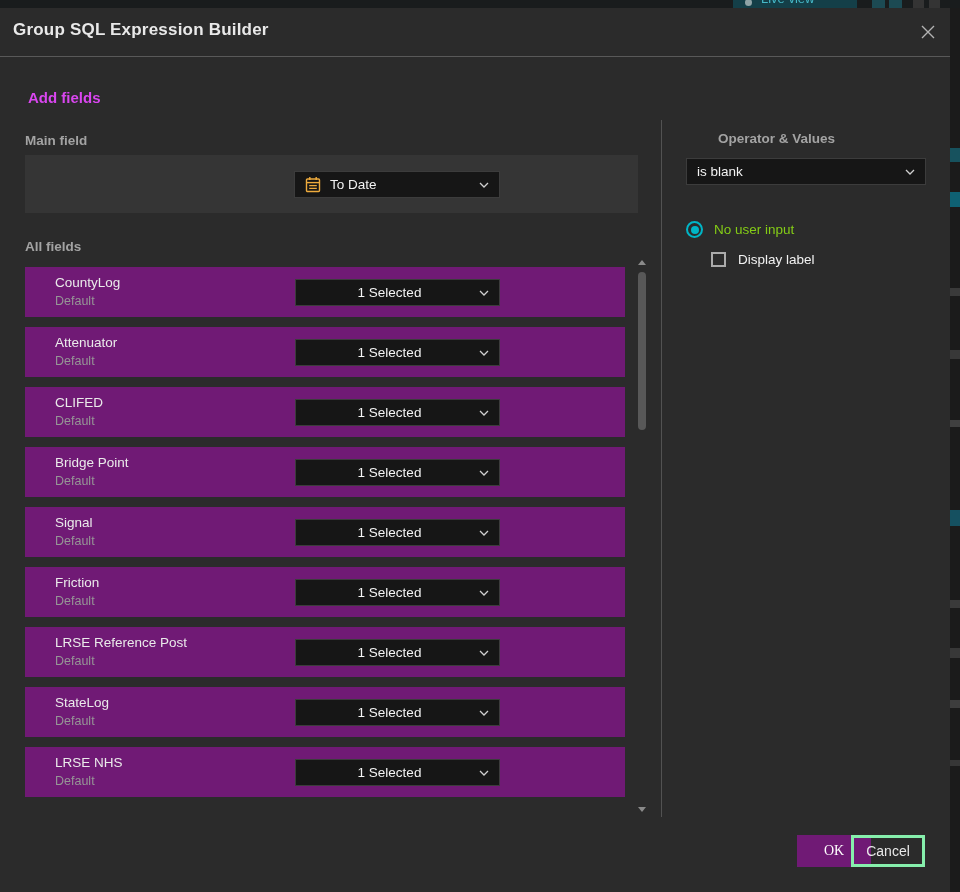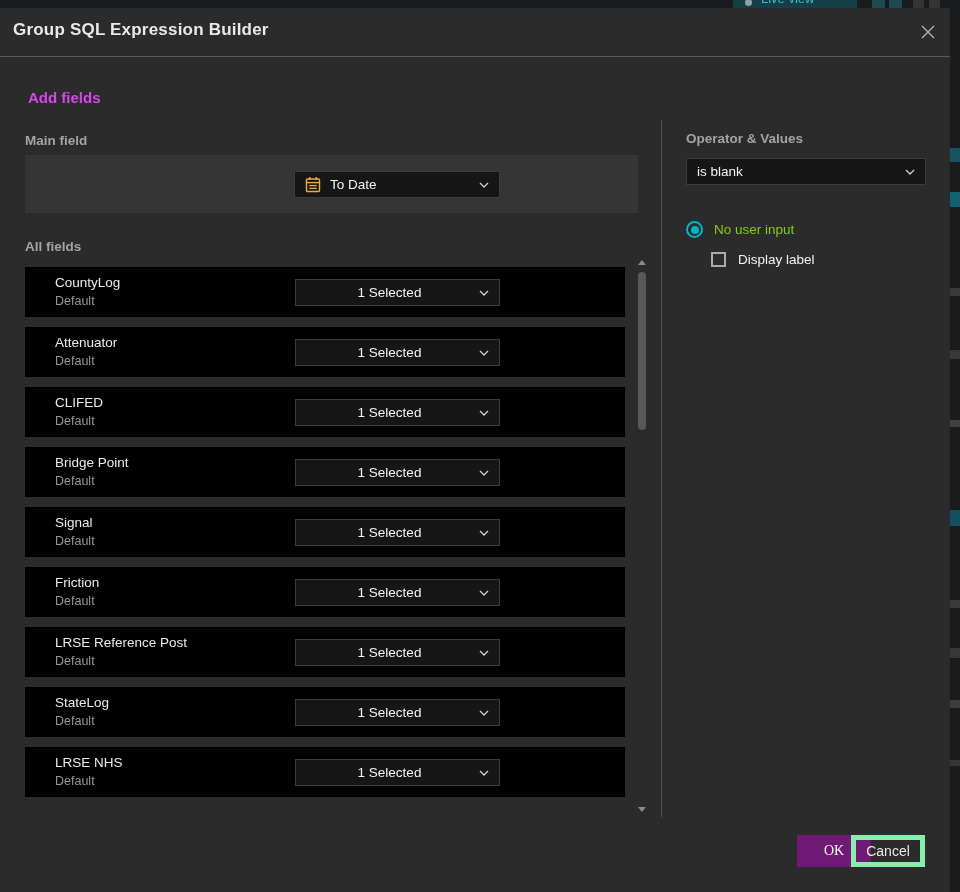--- a/index.html
+++ b/index.html
@@ -30,21 +30,21 @@
   .dd .dd-text{font-size:13.5px;color:#f3f3f3;flex:1;white-space:nowrap;overflow:hidden;}
   .dd .chev{flex:none;margin-left:6px;}
 
   .main-panel{position:absolute;left:25px;top:147px;width:613px;height:58px;background:#353535;}
   .dd-mainfield{left:13px;top:16px;width:243px;}
   .dd-maintype{left:269px;top:16px;width:206px;}
   .cal-icon{margin-right:9px;flex:none;display:flex;}
 
   
   .rows-wrap{position:absolute;left:25px;top:259px;width:600px;}
-  .field-row{position:relative;width:600px;height:50px;background:#000000;margin-bottom:10px;}
+  .field-row{position:relative;width:600px;height:50px;background:#701a75;margin-bottom:10px;}
   .row-name{position:absolute;left:30px;top:8px;font-size:13.5px;color:#eaeaea;}
   .row-sub{position:absolute;left:30px;top:27px;font-size:12.5px;color:#969696;}
   .row-dd{left:270px;top:12px;width:205px;text-align:center;}
 
   
   .scrollbar{position:absolute;left:637px;top:250px;width:10px;height:554px;}
   .sb-arrow-up{position:absolute;left:1px;top:2px;width:0;height:0;border-left:4px solid transparent;border-right:4px solid transparent;border-bottom:5px solid #8a8a8a;}
   .sb-arrow-down{position:absolute;left:1px;bottom:0;width:0;height:0;border-left:4px solid transparent;border-right:4px solid transparent;border-top:5px solid #8a8a8a;}
   .sb-thumb{position:absolute;left:1px;top:14px;width:8px;height:158px;background:#585858;border-radius:4px;}
 
@@ -56,21 +56,21 @@
   .radio{width:17px;height:17px;border-radius:50%;border:2px solid #00b5c6;display:flex;align-items:center;justify-content:center;flex:none;}
   .radio .radio-dot{width:8px;height:8px;border-radius:50%;background:#00b5c6;}
   .radio-label{margin-left:11px;font-size:13.5px;color:#84cc16;}
   .check-row{position:absolute;left:711px;top:244px;display:flex;align-items:center;cursor:pointer;}
   .checkbox{width:15px;height:15px;border:2px solid #ababab;background:transparent;flex:none;}
   .check-label{margin-left:12px;font-size:13.5px;color:#f2f2f2;}
 
   
   .btn{position:absolute;top:827px;width:74px;height:32px;display:flex;align-items:center;justify-content:center;font-size:14px;cursor:pointer;}
   .btn-ok{left:797px;background:#701a75;color:#ffffff;font-family:Liberation Serif, serif;}
-  .btn-cancel{left:851px;background:transparent;border:5px solid #86efac;color:#e8e8e8;}
+  .btn-cancel{left:851px;background:transparent;border:3px solid #86efac;color:#e8e8e8;}
 </style>
 </head>
 <body>
 
 <div id="screen">
 
   <div class="top-strip">
     <div class="live-view-frag">
       <span class="lv-dot"></span>
       <span class="lv-text">Live view</span>
@@ -230,21 +230,21 @@
 </div>
 
     <div class="scrollbar">
       <div class="sb-arrow-up"></div>
       <div class="sb-thumb"></div>
       <div class="sb-arrow-down"></div>
     </div>
 
     <div class="v-divider"></div>
 
-    <div class="group-label" style="left:686px;top:123px;">Operator &amp; Values</div>
+    <div class="group-label" style="left:718px;top:123px;">Operator &amp; Values</div>
     <div class="dd dd-operator">
       <span class="dd-text">is blank</span>
       <svg class="chev" width="10" height="6" viewBox="0 0 10 6">
         <path d="M1 1 L5 5 L9 1" stroke="#d0d0d0" stroke-width="1.3" fill="none"></path>
       </svg>
     </div>
 
     <div class="radio-row">
       <span class="radio">
           <span class="radio-dot"></span>

